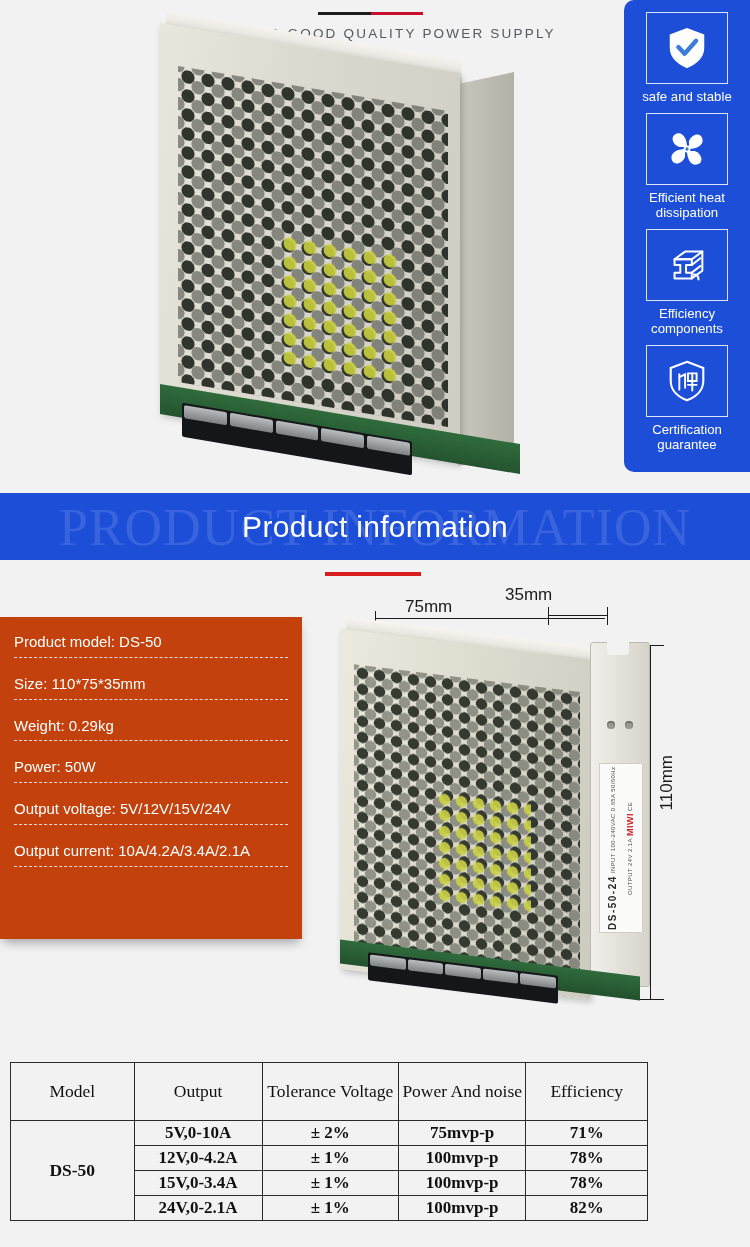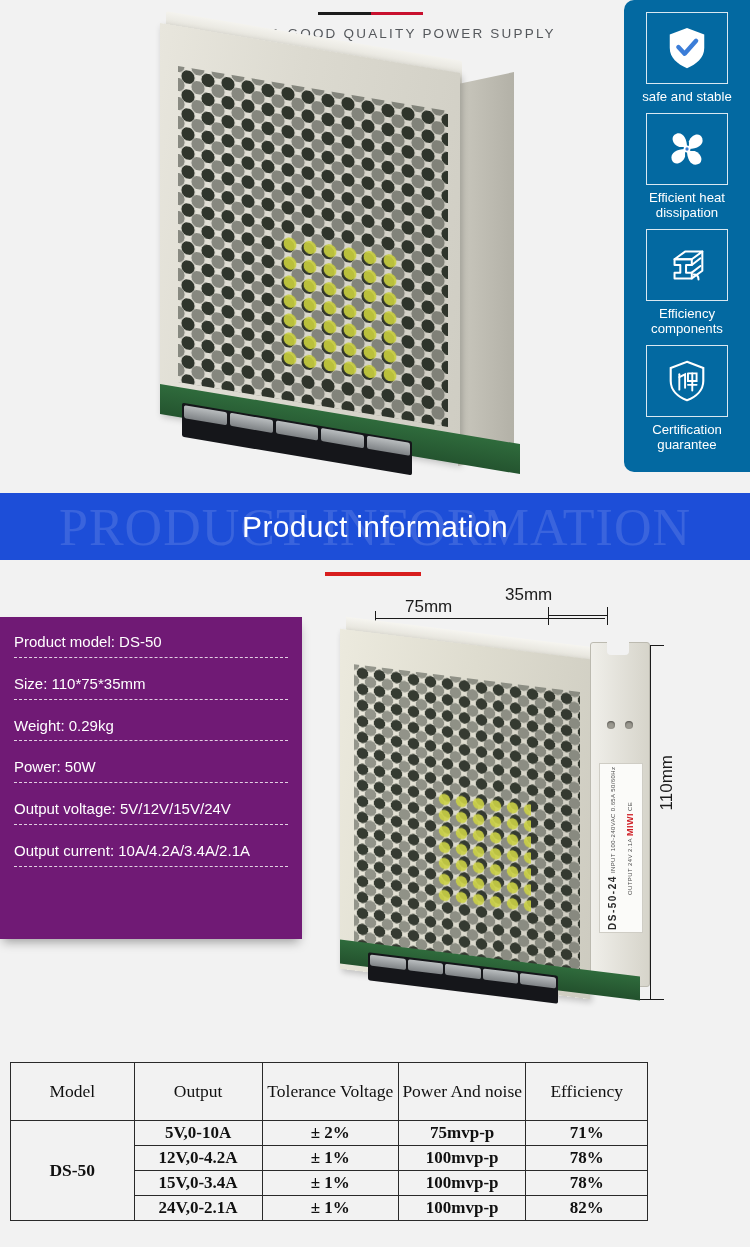--- a/index.html
+++ b/index.html
@@ -65,21 +65,21 @@
   .terminal {
     position:absolute; left:42px; top:392px; width:230px; height:34px;
     background:#15161a; transform:skewY(9.5deg); border-radius:2px;
     display:flex; align-items:flex-start; gap:3px; padding:2px;
   }
   .terminal span { flex:1; height:13px; background:linear-gradient(180deg,#b9bdbf,#7e8285); border-radius:2px; }
 
   
   .features {
     position:absolute; right:0; top:0; width:126px; height:472px;
-    background:#0369a1; border-radius:10px 0 0 10px;
+    background:#1d4ed8; border-radius:10px 0 0 10px;
     display:flex; flex-direction:column; align-items:center;
     padding-top:12px; gap:2px;
   }
   .feat { width:100%; display:flex; flex-direction:column; align-items:center; }
   .feat-box {
     width:82px; height:72px; border:1.6px solid rgba(255,255,255,.85);
     display:flex; align-items:center; justify-content:center;
   }
   .feat-box svg { width:46px; height:46px; }
   .feat-label {
@@ -100,21 +100,21 @@
     letter-spacing:1px; color:rgba(255,255,255,.13);
   }
   .banner-title {
     position:relative; color:#fff; font-size:30px; letter-spacing:.3px;
   }
   .banner-rule { position:absolute; left:325px; top:572px; width:96px; height:3.5px; background:#d81e1e; }
 
   
   .specs {
     position:absolute; left:0; top:617px; width:302px; height:322px;
-    background:#701a75; box-shadow:0 6px 10px -3px rgba(0,0,0,.35);
+    background:#c2410c; box-shadow:0 6px 10px -3px rgba(0,0,0,.35);
     padding:16px 14px 8px 14px;
   }
   .spec-row {
     color:#fff; font-size:15px; line-height:1.25;
     padding-bottom:5px; margin-bottom:17px;
     border-bottom:1.4px dashed rgba(255,255,255,.8);
     white-space:nowrap;
   }
   .spec-row:last-child { margin-bottom:0; }
 

